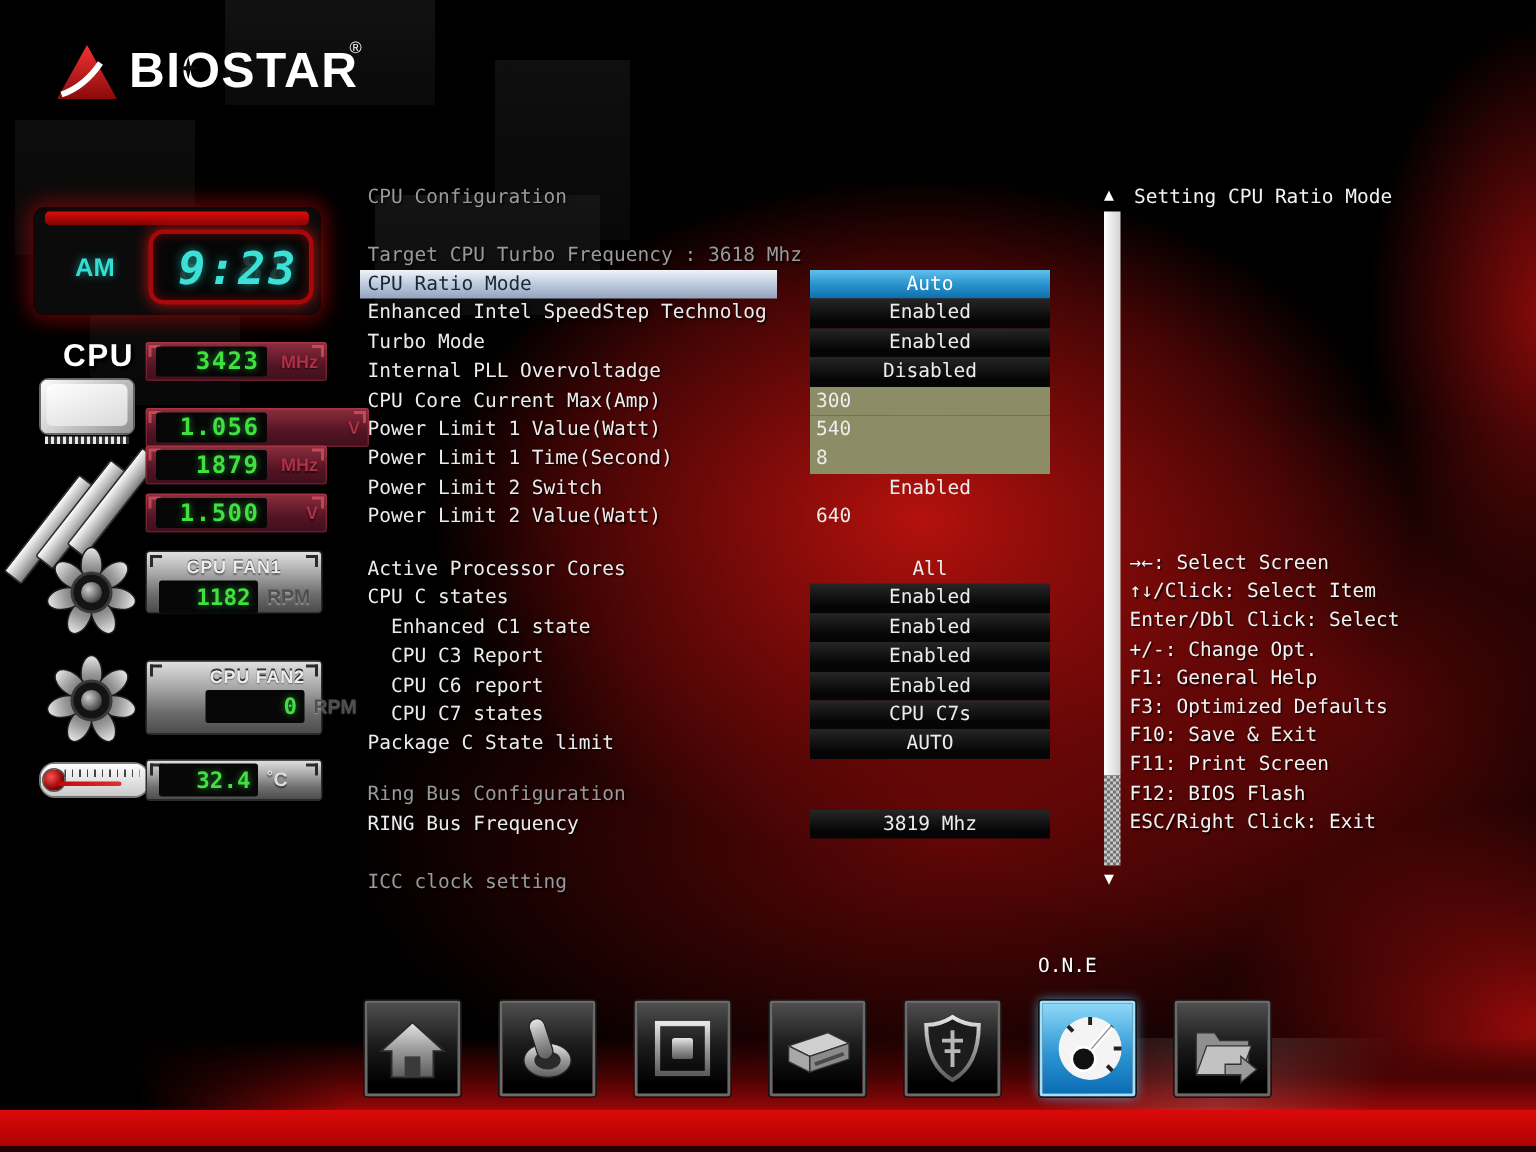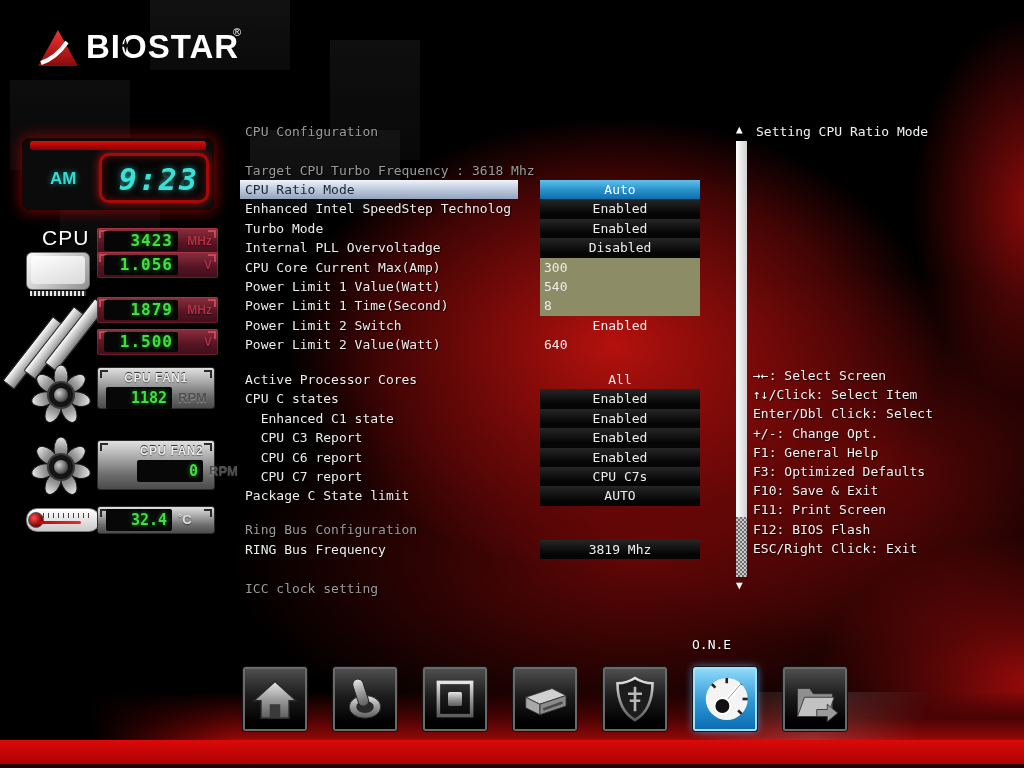--- a/index.html
+++ b/index.html
@@ -49,21 +49,21 @@
   .clock-win{position:absolute;right:5px;top:15px;width:110px;height:50px;border-radius:10px;
     background:#060606;border:3px solid #a80808;box-sizing:border-box;
     box-shadow:0 0 10px rgba(220,20,20,.8), inset 0 0 8px rgba(200,15,15,.45);}
   .clock-time,.clock-ghost{position:absolute;right:7px;top:6px;font-style:italic;font-weight:bold;
     font-size:30px;letter-spacing:2px;font-family:"DejaVu Sans Mono",monospace;}
   .clock-ghost{color:#202020;}
   .clock-time{color:#3be0d6;text-shadow:0 0 7px rgba(40,255,235,.55);}
 
   
   .cpu-label{position:absolute;left:42px;top:226px;font-family:"Liberation Sans",sans-serif;
-    font-weight:normal;font-size:21px;color:#fff;letter-spacing:1px;text-shadow:2px 2px 2px #000;}
+    font-weight:bold;font-size:21px;color:#fff;letter-spacing:1px;text-shadow:2px 2px 2px #000;}
   .chip{position:absolute;left:26px;top:252px;width:64px;height:38px;}
   .chip-body{position:absolute;inset:0;border-radius:6px;border:1px solid #666;
     background:linear-gradient(135deg,#fdfdfd,#bdbdbd 60%,#8f8f8f);}
   .chip-inner{position:absolute;left:5px;top:4px;right:5px;bottom:6px;border-radius:4px;
     background:linear-gradient(160deg,#ffffff,#d9d9d9);}
   .chip-pins{position:absolute;left:4px;right:4px;bottom:-6px;height:5px;
     background:repeating-linear-gradient(90deg,#e8e8e8 0 2px,#333 2px 4px);}
   .ram{position:absolute;left:22px;top:296px;width:80px;height:94px;}
   .stick{position:absolute;width:13px;height:80px;border-radius:2px;border:1px solid #2f2f2f;
     background:linear-gradient(90deg,#fafafa,#b9b9b9 55%,#7d7d7d);transform:rotate(38deg);}
@@ -75,21 +75,21 @@
   .led-bar::before{content:"";position:absolute;left:2px;top:2px;width:6px;height:6px;
     border-left:2px solid rgba(255,100,115,.55);border-top:2px solid rgba(255,100,115,.55);}
   .led-bar::after{content:"";position:absolute;right:2px;top:2px;width:6px;height:6px;
     border-right:2px solid rgba(255,100,115,.55);border-top:2px solid rgba(255,100,115,.55);}
   .led-win{position:absolute;left:7px;top:3px;width:74px;height:20px;background:#060606;
     border-radius:2px;text-align:right;padding-right:5px;box-sizing:border-box;color:#3fe03f;
     font:bold 16px "DejaVu Sans Mono",monospace;line-height:20px;
     text-shadow:0 0 5px rgba(70,255,90,.5);letter-spacing:1px;}
   .led-unit{position:absolute;right:6px;top:6px;font:bold 12px "Liberation Sans",sans-serif;
     color:#b03045;text-shadow:0 1px 1px rgba(0,0,0,.6);}
-  .bar-cpu-mhz{top:228px;} .bar-cpu-v{top:252px;} .bar-mem-mhz{top:297px;} .bar-mem-v{top:329px;}
+  .bar-cpu-mhz{top:228px;} .bar-cpu-v{top:272px;padding-left:28px;} .bar-mem-mhz{top:297px;} .bar-mem-v{top:329px;}
 
   .fan{position:absolute;left:30px;width:62px;height:62px;}
   .fan1{top:364px;} .fan2{top:436px;}
   .hw-panel{position:absolute;left:97px;width:118px;border-radius:3px;border:1px solid #2c2c2c;
     box-sizing:border-box;background:linear-gradient(180deg,#e0e0e0,#a9a9a9 35%,#6d6d6d 70%,#4b4b4b);}
   .hw-panel::before{content:"";position:absolute;left:2px;top:2px;width:6px;height:6px;
     border-left:2px solid #2a2a2a;border-top:2px solid #2a2a2a;}
   .hw-panel::after{content:"";position:absolute;right:2px;top:2px;width:6px;height:6px;
     border-right:2px solid #2a2a2a;border-top:2px solid #2a2a2a;}
   .panel-fan1{top:367px;height:42px;} .panel-fan2{top:440px;height:50px;padding-left:31px;} .panel-temp{top:506px;height:28px;}
@@ -357,21 +357,21 @@
           <span class="slabel">  CPU C3 Report</span>
           <span class="svalue">Enabled</span>
         </div>
 
         <div class="srow black">
           <span class="slabel">  CPU C6 report</span>
           <span class="svalue">Enabled</span>
         </div>
 
         <div class="srow black">
-          <span class="slabel">  CPU C7 report</span>
+          <span class="slabel">  CPU C7 states</span>
           <span class="svalue">CPU C7s</span>
         </div>
 
         <div class="srow black">
           <span class="slabel">Package C State limit</span>
           <span class="svalue">AUTO</span>
         </div>
       </div>
 
     <div class="mheader h-ring">Ring Bus Configuration</div>

